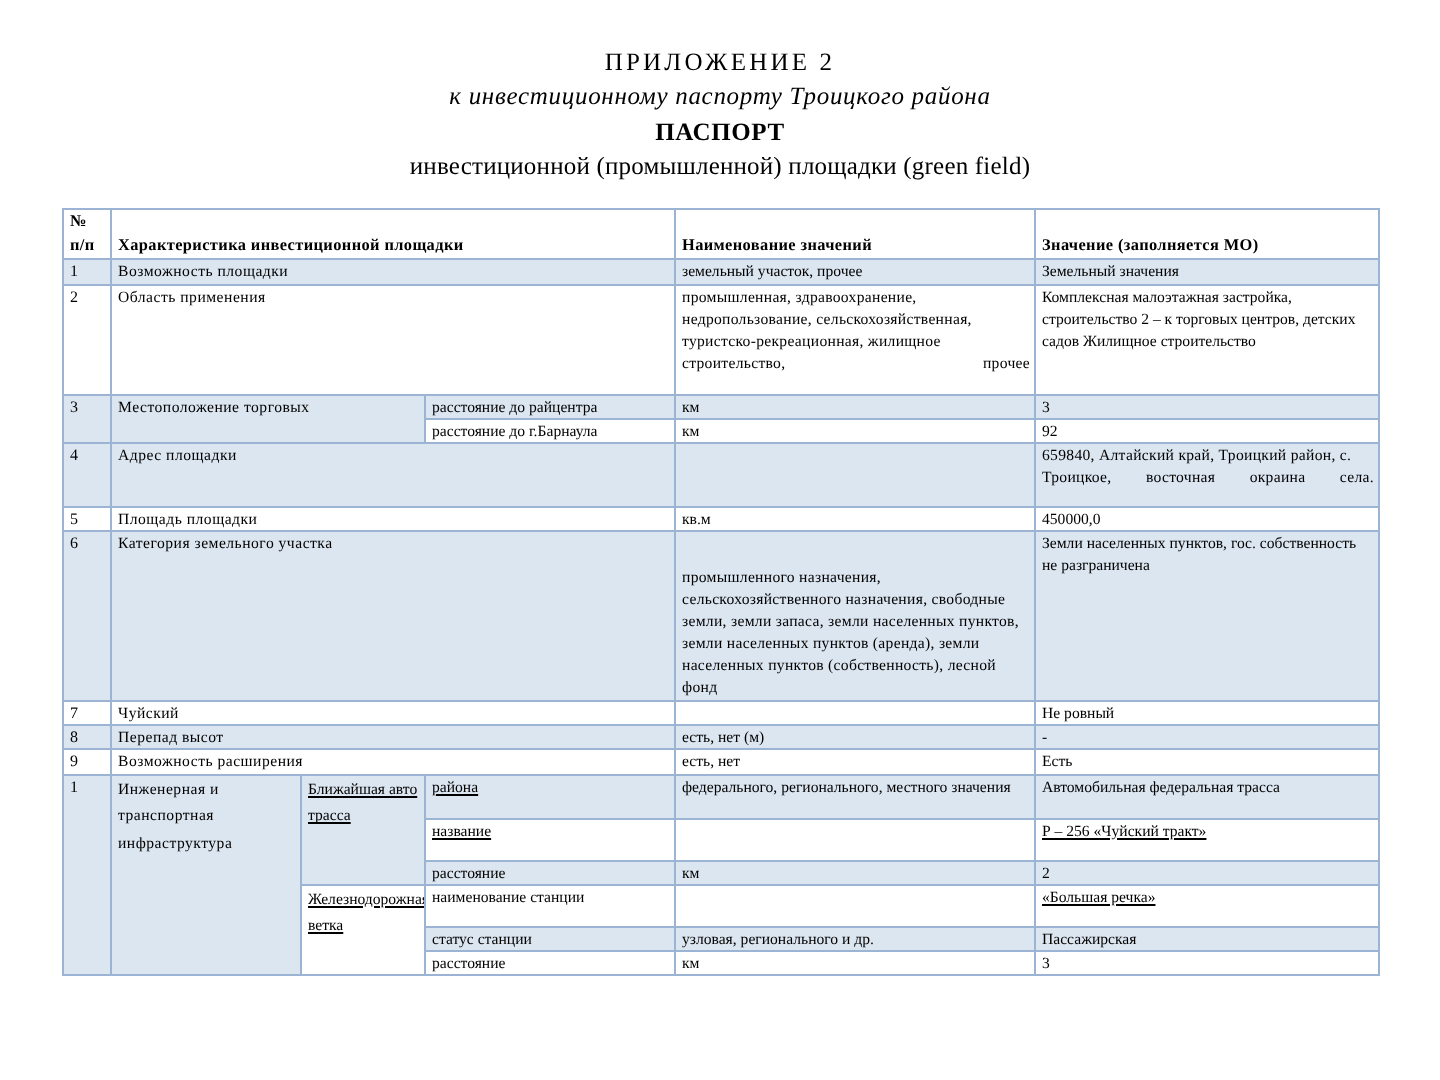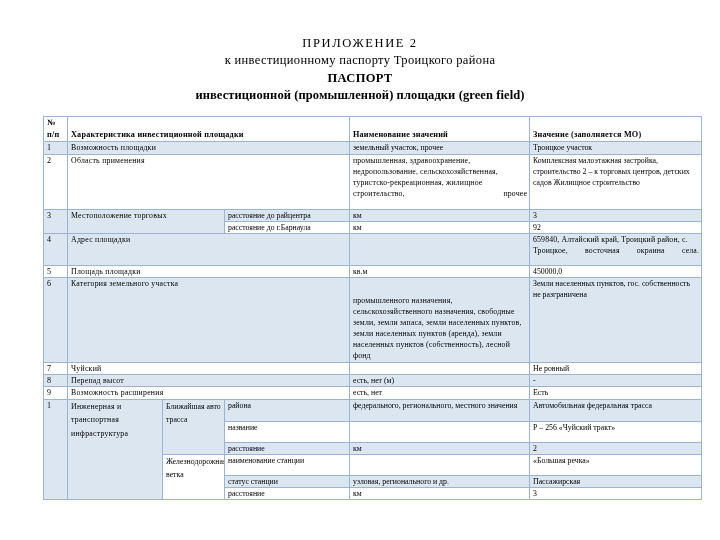--- a/index.html
+++ b/index.html
@@ -12,41 +12,41 @@
     background: #ffffff;
     font-family: "Liberation Serif", "DejaVu Serif", serif;
     color: #000000;
     overflow: hidden;
   }
   #page {
     position: relative;
     width: 720px;
     height: 496px;
     box-sizing: border-box;
-    padding: 12px;
+    padding: 0;
   }
   
   .heading {
     text-align: center;
     padding-top: 23px;
     line-height: 1.38;
   }
   .heading .ln {
     display: block;
     font-size: 12.5px;
     letter-spacing: 0.6px;
     white-space: nowrap;
   }
   .heading .ln1 { letter-spacing: 1.6px; }
-  .heading .ln2 { letter-spacing: 0.35px; }
+  .heading .ln2 { letter-spacing: 0.35px; font-style: italic; }
   .heading .b {
     font-weight: bold;
     letter-spacing: 0.3px;
   }
-  .heading .ln4 { font-weight: bold; font-size: 12.5px; letter-spacing: 0.1px; }
+  .heading .ln4 { font-weight: normal; font-size: 12.5px; letter-spacing: 0.1px; }
 
   
   .tbl-wrap {
     margin-top: 12px;
     padding-left: 31px;
     padding-right: 31px;
   }
   table.passport {
     width: 658px;
     border-collapse: collapse;
@@ -82,21 +82,21 @@
     vertical-align: bottom;
     padding-bottom: 0px;
     letter-spacing: 0.25px;
   }
   td.just {
     text-align: justify;
     text-align-last: left;
     letter-spacing: 0.15px;
   }
   td.just.jall { text-align-last: justify; }
-  td.bot { vertical-align: bottom; padding-bottom: 0px; }
+  td.bot { vertical-align: bottom; padding-bottom: 0px; text-decoration: underline; }
   .hdr-center { text-align: center; }
   
 </style>
 </head>
 <body>
 
 <div id="page">
 
   <div class="heading">
     <span class="ln ln1">ПРИЛОЖЕНИЕ  2</span>
@@ -124,21 +124,21 @@
         </td>
         <td colspan="3" class="hdr-center">Характеристика инвестиционной площадки</td>
         <td>Наименование значений</td>
         <td>Значение (заполняется МО)</td>
       </tr>
 
       <tr class="shade" style="height:11px">
         <td class="num">1</td>
         <td colspan="3" class="char">Возможность площадки</td>
         <td>земельный участок, прочее</td>
-        <td>Троицкое участок</td>
+        <td>Земельный значения</td>
       </tr>
 
       <tr class="white" style="height:55px">
         <td class="num">2</td>
         <td colspan="3" class="char">Область применения</td>
         <td class="just jall">промышленная, здравоохранение, недропользование, сельскохозяйственная, туристско-рекреационная, жилищное строительство, прочее</td>
         <td>Комплексная малоэтажная застройка, строительство 2 – к торговых центров, детских садов Жилищное строительство</td>
       </tr>
 
       <tr class="shade" style="height:11px">

